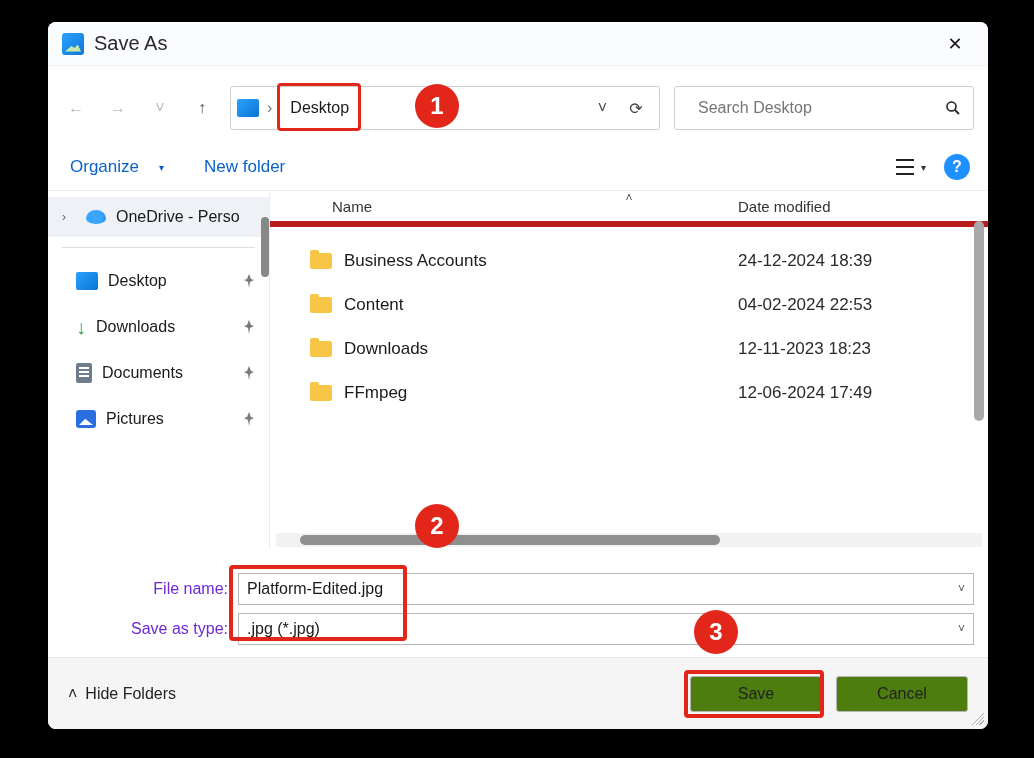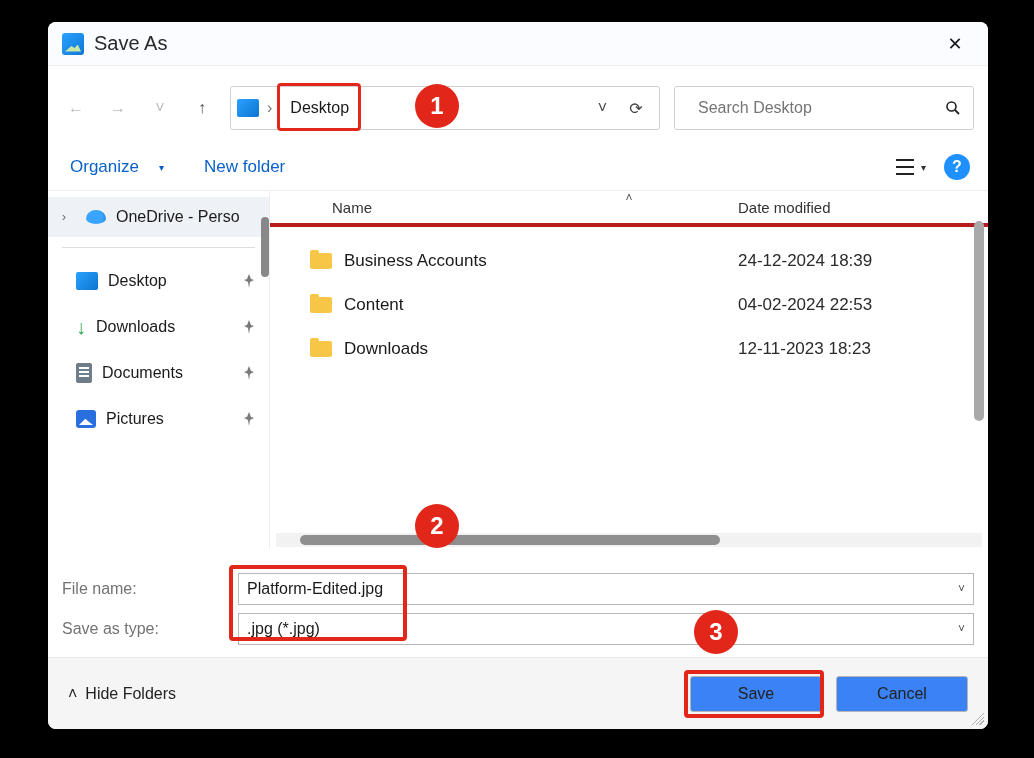--- a/index.html
+++ b/index.html
@@ -177,21 +177,21 @@
     background:#888; border-radius:4px;
   }
 
   .listing {
     flex:1;
     position:relative;
     overflow:hidden;
   }
   .list-head {
     display:flex; height:36px; align-items:center;
-    border-bottom:4px solid #b91c1c;
+    border-bottom:6px solid #b91c1c;
     font-size:15px; color:#333;
     padding-left: 40px;
   }
   .col-name { flex:1; padding-left:22px;}
   .col-date { width:250px; }
   .sort-arrow { position:absolute; left:50%; top:0; transform:translateX(-50%); font-size:12px; color:#555;}
   .rows { padding-top:12px;}
   .row {
     display:flex; align-items:center;
     height:44px;
@@ -213,21 +213,21 @@
     background:#f2f2f2;
   }
 
   .form-area {
     padding: 22px 14px 6px 14px;
   }
   .form-row {
     display:flex; align-items:center; height:36px; margin-bottom:4px;
   }
   .form-row label {
-    width: 176px; text-align:left; padding-right:10px; font-size:16px; color:#737373;
+    width: 176px; text-align:right; padding-right:10px; font-size:16px; color:#6d28d9;
   }
   .form-row .field {
     flex:1; height:32px;
     border:1px solid #b8b8b8;
     display:flex; align-items:center;
     padding:0 8px;
     position:relative;
     font-size:16px;
     background:#fff;
   }
@@ -256,21 +256,21 @@
     padding: 0 20px;
     position:relative;
     border-radius:0 0 8px 8px;
   }
   .hide-folders {
     display:flex; align-items:center; gap:8px; font-size:16px; color:#222;
   }
   .btn {
     width:132px; height:36px;
     border:1px solid #b5b5b5;
-    background:#3b82f6;
+    background:#4d7c0f;
     display:flex; align-items:center; justify-content:center;
     font-size:16px; color:#222;
     border-radius:3px;
     margin-left:14px;
   }
   .resize-grip {
     position:absolute; right:4px; bottom:4px; width:16px; height:16px;
     background:
       linear-gradient(135deg, transparent 60%, #b0b0b0 60%, #b0b0b0 65%, transparent 65%,
                       transparent 72%, #b0b0b0 72%, #b0b0b0 77%, transparent 77%,
@@ -406,20 +406,27 @@
             </div>
           <div class="cell-date">04-02-2024 22:53</div>
         </div>
         <div class="row">
           <div class="cell-name">
               <span class="folder-ico"></span>
               <span>Downloads</span>
             </div>
           <div class="cell-date">12-11-2023 18:23</div>
         </div>
+        <div class="row">
+          <div class="cell-name">
+              <span class="folder-ico"></span>
+              <span>FFmpeg</span>
+            </div>
+          <div class="cell-date">12-06-2024 17:49</div>
+        </div>
       </div>
       <div class="list-scroll"></div>
       <div class="h-track"></div>
       <div class="h-scroll"></div>
     </div>
   </div>
 
   <div class="form-area field-group">
     <div class="form-row">
       <label>File name:</label>

